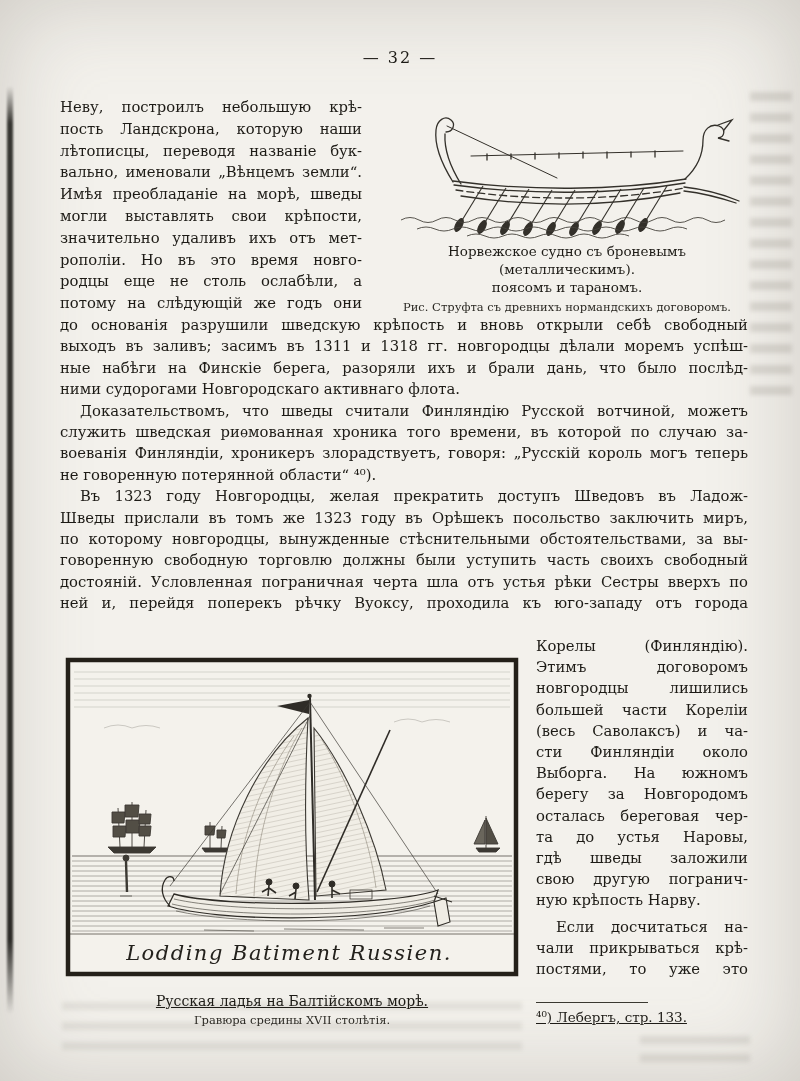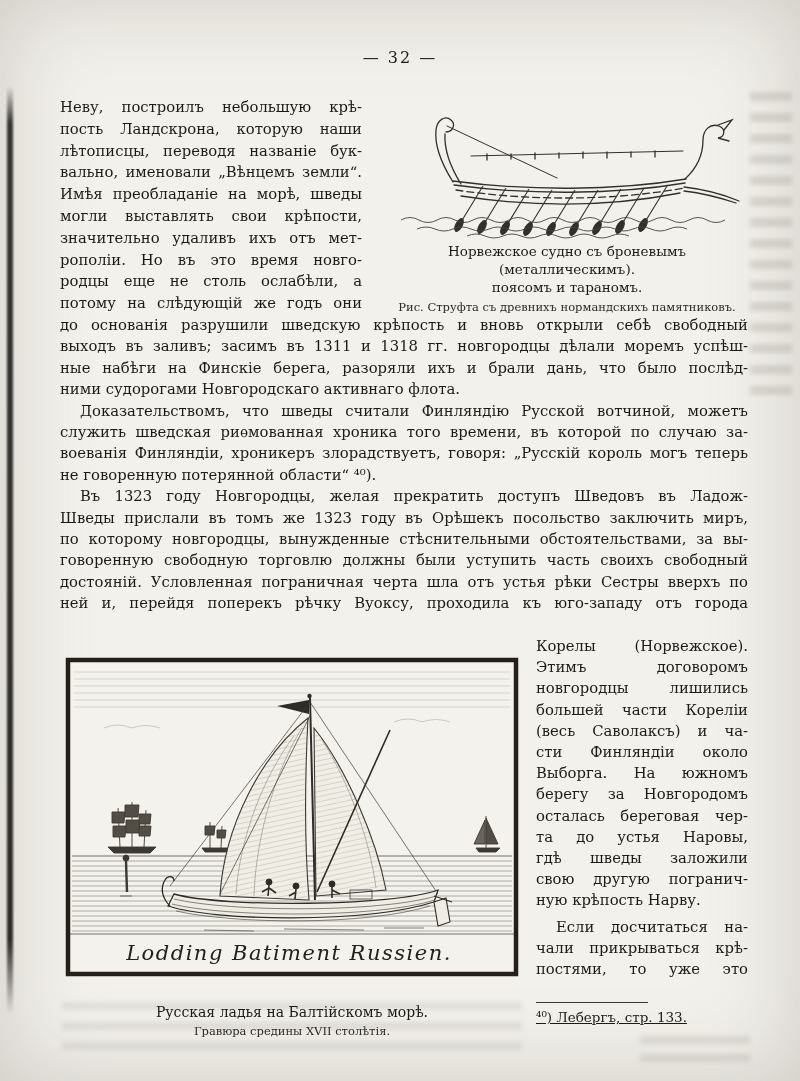--- a/index.html
+++ b/index.html
@@ -24,21 +24,21 @@
   .top-left .ln { line-height:21.8px; }
 
   .figure-top { position:absolute; left:386px; top:94px; width:362px; text-align:center; }
   .figure-top svg { display:block; margin:0 auto 2px auto; }
   .cap1, .cap2 { font-size:13.5px; line-height:18px; }
   .cap3 { font-size:11.5px; line-height:15px; margin-top:4px; color:#2b2923; }
 
   .body-block { position:absolute; left:60px; top:314px; width:688px; }
 
   .figure-bottom { position:absolute; left:64px; top:656px; width:456px; text-align:center; }
-  .bcap1 { font-size:14px; margin-top:22px; }
+  .bcap1 { font-size:14px; margin-top:11px;text-decoration:underline; }
   .bcap2 { font-size:11.5px; margin-top:4px; color:#2b2923; }
 
   .right-col { position:absolute; left:536px; top:635px; width:212px; }
   .right-col .ln { line-height:21.2px; }
 
   .footnote { position:absolute; left:536px; top:1002px; width:212px; }
   .fn-rule { width:112px; border-top:1.2px solid #3a3830; margin-bottom:6px; }
   .fn-text { font-size:13.5px;text-decoration:underline; }
 
   .left-edge { position:absolute; left:7px; top:86px; width:6px; height:928px;
@@ -123,21 +123,21 @@
           <ellipse cx="256" cy="131" rx="3.2" ry="7" transform="rotate(28 256 131)"></ellipse>
       </g>
       <g stroke="#45423b" fill="none" stroke-width="0.9">
         <path d="M14,126 q9,-5 18,0 t18,0 t18,0 t18,0 t18,0 t18,0 t18,0 t18,0 t18,0 t18,0 t18,0 t18,0 t18,0 t18,0 t18,0 t18,0 t18,0 t18,0"></path>
         <path d="M30,135 q9,-4 18,0 t18,0 t18,0 t18,0 t18,0 t18,0 t18,0 t18,0 t18,0 t18,0 t18,0 t18,0 t18,0 t18,0 t18,0"></path>
         <path d="M80,142 q9,-4 18,0 t18,0 t18,0 t18,0 t18,0 t18,0 t18,0 t18,0 t18,0"></path>
       </g>
     </svg>
     <div class="cap1">Норвежское судно съ броневымъ (металлическимъ).</div>
     <div class="cap2">поясомъ и тараномъ.</div>
-    <div class="cap3">Рис. Струфта съ древнихъ нормандскихъ памятниковъ.</div>
+    <div class="cap3">Рис. Струфта съ древнихъ нормандскихъ договоромъ.</div>
   </div>
 
   <div class="body-block">
     <div class="ln">до основанія разрушили шведскую крѣпость и вновь открыли себѣ свободный</div>
     <div class="ln">выходъ въ заливъ; засимъ въ 1311 и 1318 гг. новгородцы дѣлали моремъ успѣш-</div>
     <div class="ln">ные набѣги на Финскіе берега, разоряли ихъ и брали дань, что было послѣд-</div>
     <div class="ln e">ними судорогами Новгородскаго активнаго флота.</div>
     <div class="ln i">Доказательствомъ, что шведы считали Финляндію Русской вотчиной, можетъ</div>
     <div class="ln">служить шведская риѳмованная хроника того времени, въ которой по случаю за-</div>
     <div class="ln">воеванія Финляндіи, хроникеръ злорадствуетъ, говоря: „Русскій король могъ теперь</div>
@@ -251,21 +251,21 @@
       <rect x="5" y="278" width="446" height="39" fill="#f4f2ec"></rect>
       <line x1="5" y1="278" x2="451" y2="278" stroke="#55514a" stroke-width="0.8"></line>
       <text x="225" y="304" text-anchor="middle" font-size="21" font-style="italic" font-family="DejaVu Serif, serif" letter-spacing="1.5" fill="#23211c">Lodding Batiment Russien.</text>
       <rect x="4" y="4" width="448" height="314" fill="none" stroke="#242019" stroke-width="4.5"></rect>
     </svg>
     <div class="bcap1">Русская ладья на Балтійскомъ морѣ.</div>
     <div class="bcap2">Гравюра средины XVII столѣтія.</div>
   </div>
 
   <div class="right-col">
-    <div class="ln">Корелы (Норвежское).</div>
+    <div class="ln">Корелы (Финляндію).</div>
     <div class="ln">Этимъ договоромъ</div>
     <div class="ln">новгородцы лишились</div>
     <div class="ln">большей части Кореліи</div>
     <div class="ln">(весь Саволаксъ) и ча-</div>
     <div class="ln">сти Финляндіи около</div>
     <div class="ln">Выборга. На южномъ</div>
     <div class="ln">берегу за Новгородомъ</div>
     <div class="ln">осталась береговая чер-</div>
     <div class="ln">та до устья Наровы,</div>
     <div class="ln">гдѣ шведы заложили</div>

